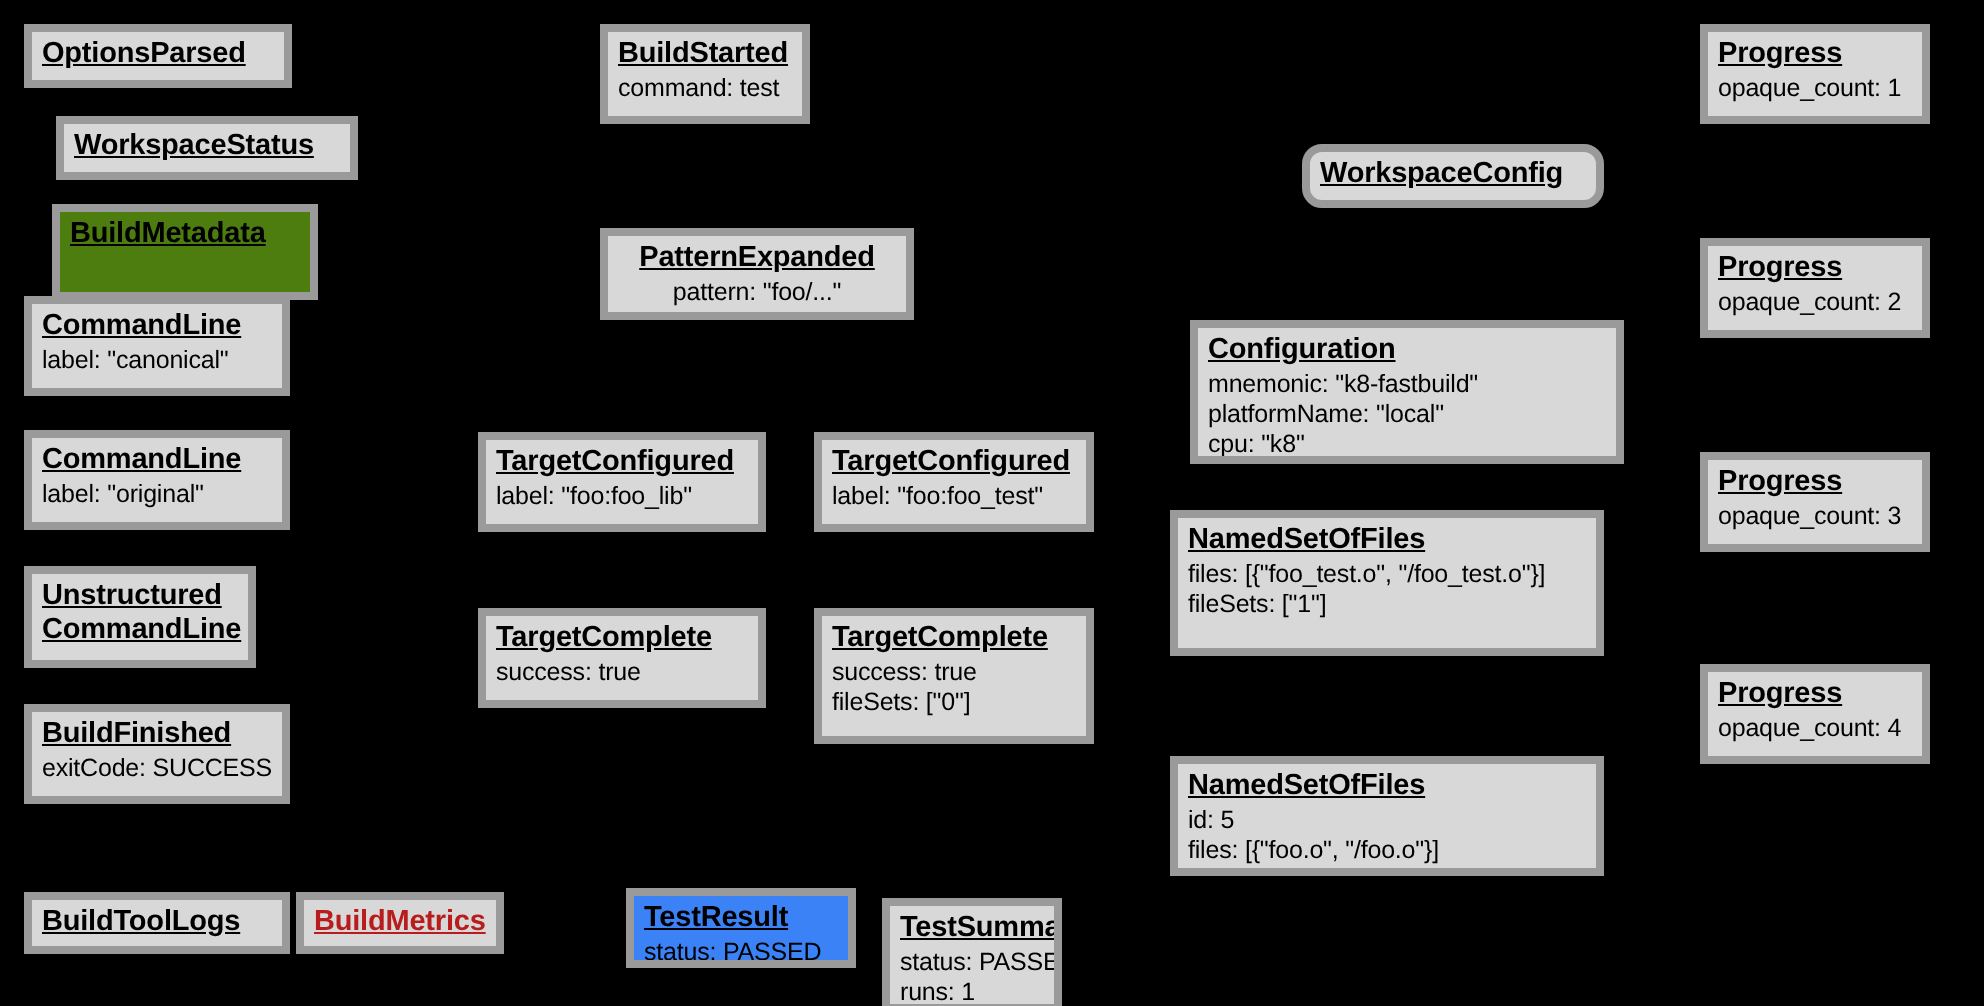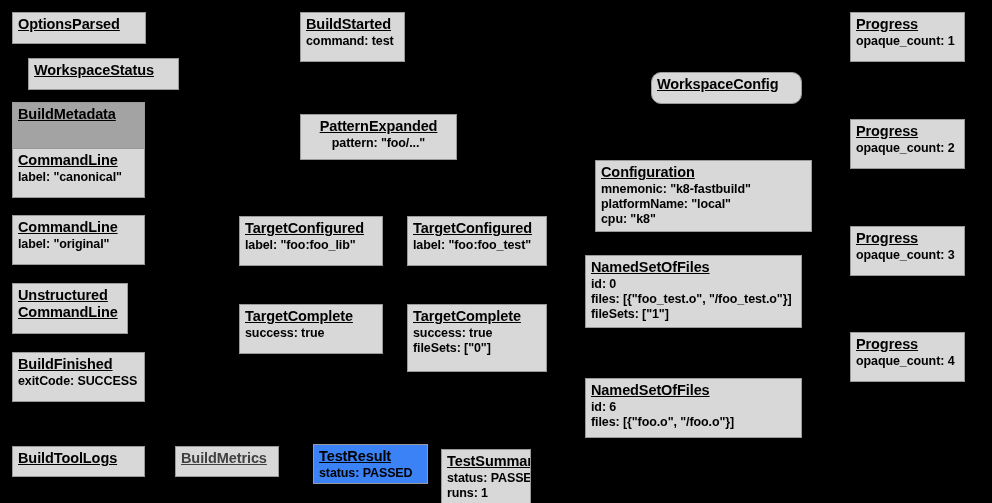--- a/index.html
+++ b/index.html
@@ -12,38 +12,38 @@
     width: 992px;
     height: 503px;
     background: #000000;
     overflow: hidden;
     font-family: "Liberation Sans", sans-serif;
   }
   .node {
     position: absolute;
     box-sizing: border-box;
     background: #d8d8d8;
-    border: 1px solid #6d28d9;
+    border: 4px solid #6d28d9;
     color: #000000;
     padding: 3px 5px 4px 5px;
     line-height: 1.18;
     overflow: hidden;
   }
   .node-title {
     font-size: 14.5px;
     font-weight: bold;
     text-decoration: underline;
     white-space: pre-line;
     letter-spacing: -0.1px;
     display: block;
     margin-bottom: 1px;
   }
   .node-field {
     font-size: 12.5px;
-    font-weight: bold;
+    font-weight: normal;
     white-space: nowrap;
     display: block;
     letter-spacing: -0.1px;
   }
 </style>
 </head>
 <body>
 
 <div id="canvas" style="width: 992px; height: 503px; background: rgb(0, 0, 0);">
     <div class="node" style="left: 12px; top: 12px; width: 134px; height: 32px; background: rgb(216, 216, 216); border-color: rgb(154, 154, 154); color: rgb(0, 0, 0);">
@@ -56,21 +56,21 @@
     <div class="node" style="left: 850px; top: 12px; width: 115px; height: 50px; background: rgb(216, 216, 216); border-color: rgb(154, 154, 154); color: rgb(0, 0, 0);">
       <span class="node-title">Progress</span>
       <span class="node-field">opaque_count: 1</span>
     </div>
     <div class="node" style="left: 12px; top: 58px; width: 151px; height: 32px; background: rgb(216, 216, 216); border-color: rgb(154, 154, 154); color: rgb(0, 0, 0); margin-left: 16px;">
       <span class="node-title">WorkspaceStatus</span>
     </div>
     <div class="node" style="left: 651px; top: 72px; width: 151px; height: 32px; background: rgb(216, 216, 216); border-color: rgb(154, 154, 154); color: rgb(0, 0, 0); border-radius: 10px;">
       <span class="node-title">WorkspaceConfig</span>
     </div>
-    <div class="node" style="left: 12px; top: 102px; width: 133px; height: 48px; background: #a3a3a3; border-color: rgb(154, 154, 154); color: rgb(0, 0, 0);">
+    <div class="node" style="left: 26px; top: 102px; width: 133px; height: 48px; background: #4d7c0f; border-color: rgb(154, 154, 154); color: rgb(0, 0, 0);">
       <span class="node-title">BuildMetadata</span>
     </div>
     <div class="node" style="left: 300px; top: 114px; width: 157px; height: 46px; background: rgb(216, 216, 216); border-color: rgb(154, 154, 154); color: rgb(0, 0, 0); text-align: center;">
       <span class="node-title">PatternExpanded</span>
       <span class="node-field">pattern: "foo/..."</span>
     </div>
     <div class="node" style="left: 850px; top: 119px; width: 115px; height: 50px; background: rgb(216, 216, 216); border-color: rgb(154, 154, 154); color: rgb(0, 0, 0);">
       <span class="node-title">Progress</span>
       <span class="node-field">opaque_count: 2</span>
     </div>
@@ -95,21 +95,20 @@
     <div class="node" style="left: 12px; top: 215px; width: 133px; height: 50px; background: rgb(216, 216, 216); border-color: rgb(154, 154, 154); color: rgb(0, 0, 0);">
       <span class="node-title">CommandLine</span>
       <span class="node-field">label: "original"</span>
     </div>
     <div class="node" style="left: 850px; top: 226px; width: 115px; height: 50px; background: rgb(216, 216, 216); border-color: rgb(154, 154, 154); color: rgb(0, 0, 0);">
       <span class="node-title">Progress</span>
       <span class="node-field">opaque_count: 3</span>
     </div>
     <div class="node" style="left: 585px; top: 255px; width: 217px; height: 73px; background: rgb(216, 216, 216); border-color: rgb(154, 154, 154); color: rgb(0, 0, 0);">
       <span class="node-title">NamedSetOfFiles</span>
-      <span class="node-field">id: 0</span>
       <span class="node-field">files: [{"foo_test.o", "/foo_test.o"}]</span>
       <span class="node-field">fileSets: ["1"]</span>
     </div>
     <div class="node" style="left: 12px; top: 283px; width: 116px; height: 51px; background: rgb(216, 216, 216); border-color: rgb(154, 154, 154); color: rgb(0, 0, 0);">
       <span class="node-title">Unstructured
 CommandLine</span>
     </div>
     <div class="node" style="left: 239px; top: 304px; width: 144px; height: 50px; background: rgb(216, 216, 216); border-color: rgb(154, 154, 154); color: rgb(0, 0, 0);">
       <span class="node-title">TargetComplete</span>
       <span class="node-field">success: true</span>
@@ -122,31 +121,31 @@
     <div class="node" style="left: 850px; top: 332px; width: 115px; height: 50px; background: rgb(216, 216, 216); border-color: rgb(154, 154, 154); color: rgb(0, 0, 0);">
       <span class="node-title">Progress</span>
       <span class="node-field">opaque_count: 4</span>
     </div>
     <div class="node" style="left: 12px; top: 352px; width: 133px; height: 50px; background: rgb(216, 216, 216); border-color: rgb(154, 154, 154); color: rgb(0, 0, 0);">
       <span class="node-title">BuildFinished</span>
       <span class="node-field">exitCode: SUCCESS</span>
     </div>
     <div class="node" style="left: 585px; top: 378px; width: 217px; height: 60px; background: rgb(216, 216, 216); border-color: rgb(154, 154, 154); color: rgb(0, 0, 0);">
       <span class="node-title">NamedSetOfFiles</span>
-      <span class="node-field">id: 6</span>
+      <span class="node-field">id: 5</span>
       <span class="node-field">files: [{"foo.o", "/foo.o"}]</span>
     </div>
     <div class="node" style="left: 441px; top: 405px; width: 90px; height: 57px; background: rgb(216, 216, 216); border-color: rgb(154, 154, 154); color: rgb(0, 0, 0); margin-top: 44px;">
       <span class="node-title">TestSummary</span>
       <span class="node-field">status: PASSED</span>
       <span class="node-field">runs: 1</span>
     </div>
     <div class="node" style="left: 313px; top: 444px; width: 115px; height: 40px; background: #3b82f6; border-color: rgb(154, 154, 154); color: rgb(0, 0, 0);">
       <span class="node-title">TestResult</span>
       <span class="node-field">status: PASSED</span>
     </div>
     <div class="node" style="left: 12px; top: 446px; width: 133px; height: 31px; background: rgb(216, 216, 216); border-color: rgb(154, 154, 154); color: rgb(0, 0, 0);">
       <span class="node-title">BuildToolLogs</span>
     </div>
-    <div class="node" style="left: 175px; top: 446px; width: 104px; height: 31px; background: rgb(216, 216, 216); border-color: rgb(154, 154, 154); color: #404040;">
+    <div class="node" style="left: 148px; top: 446px; width: 104px; height: 31px; background: rgb(216, 216, 216); border-color: rgb(154, 154, 154); color: #b91c1c;">
       <span class="node-title">BuildMetrics</span>
     </div>
   </div>
 
 </body></html>

